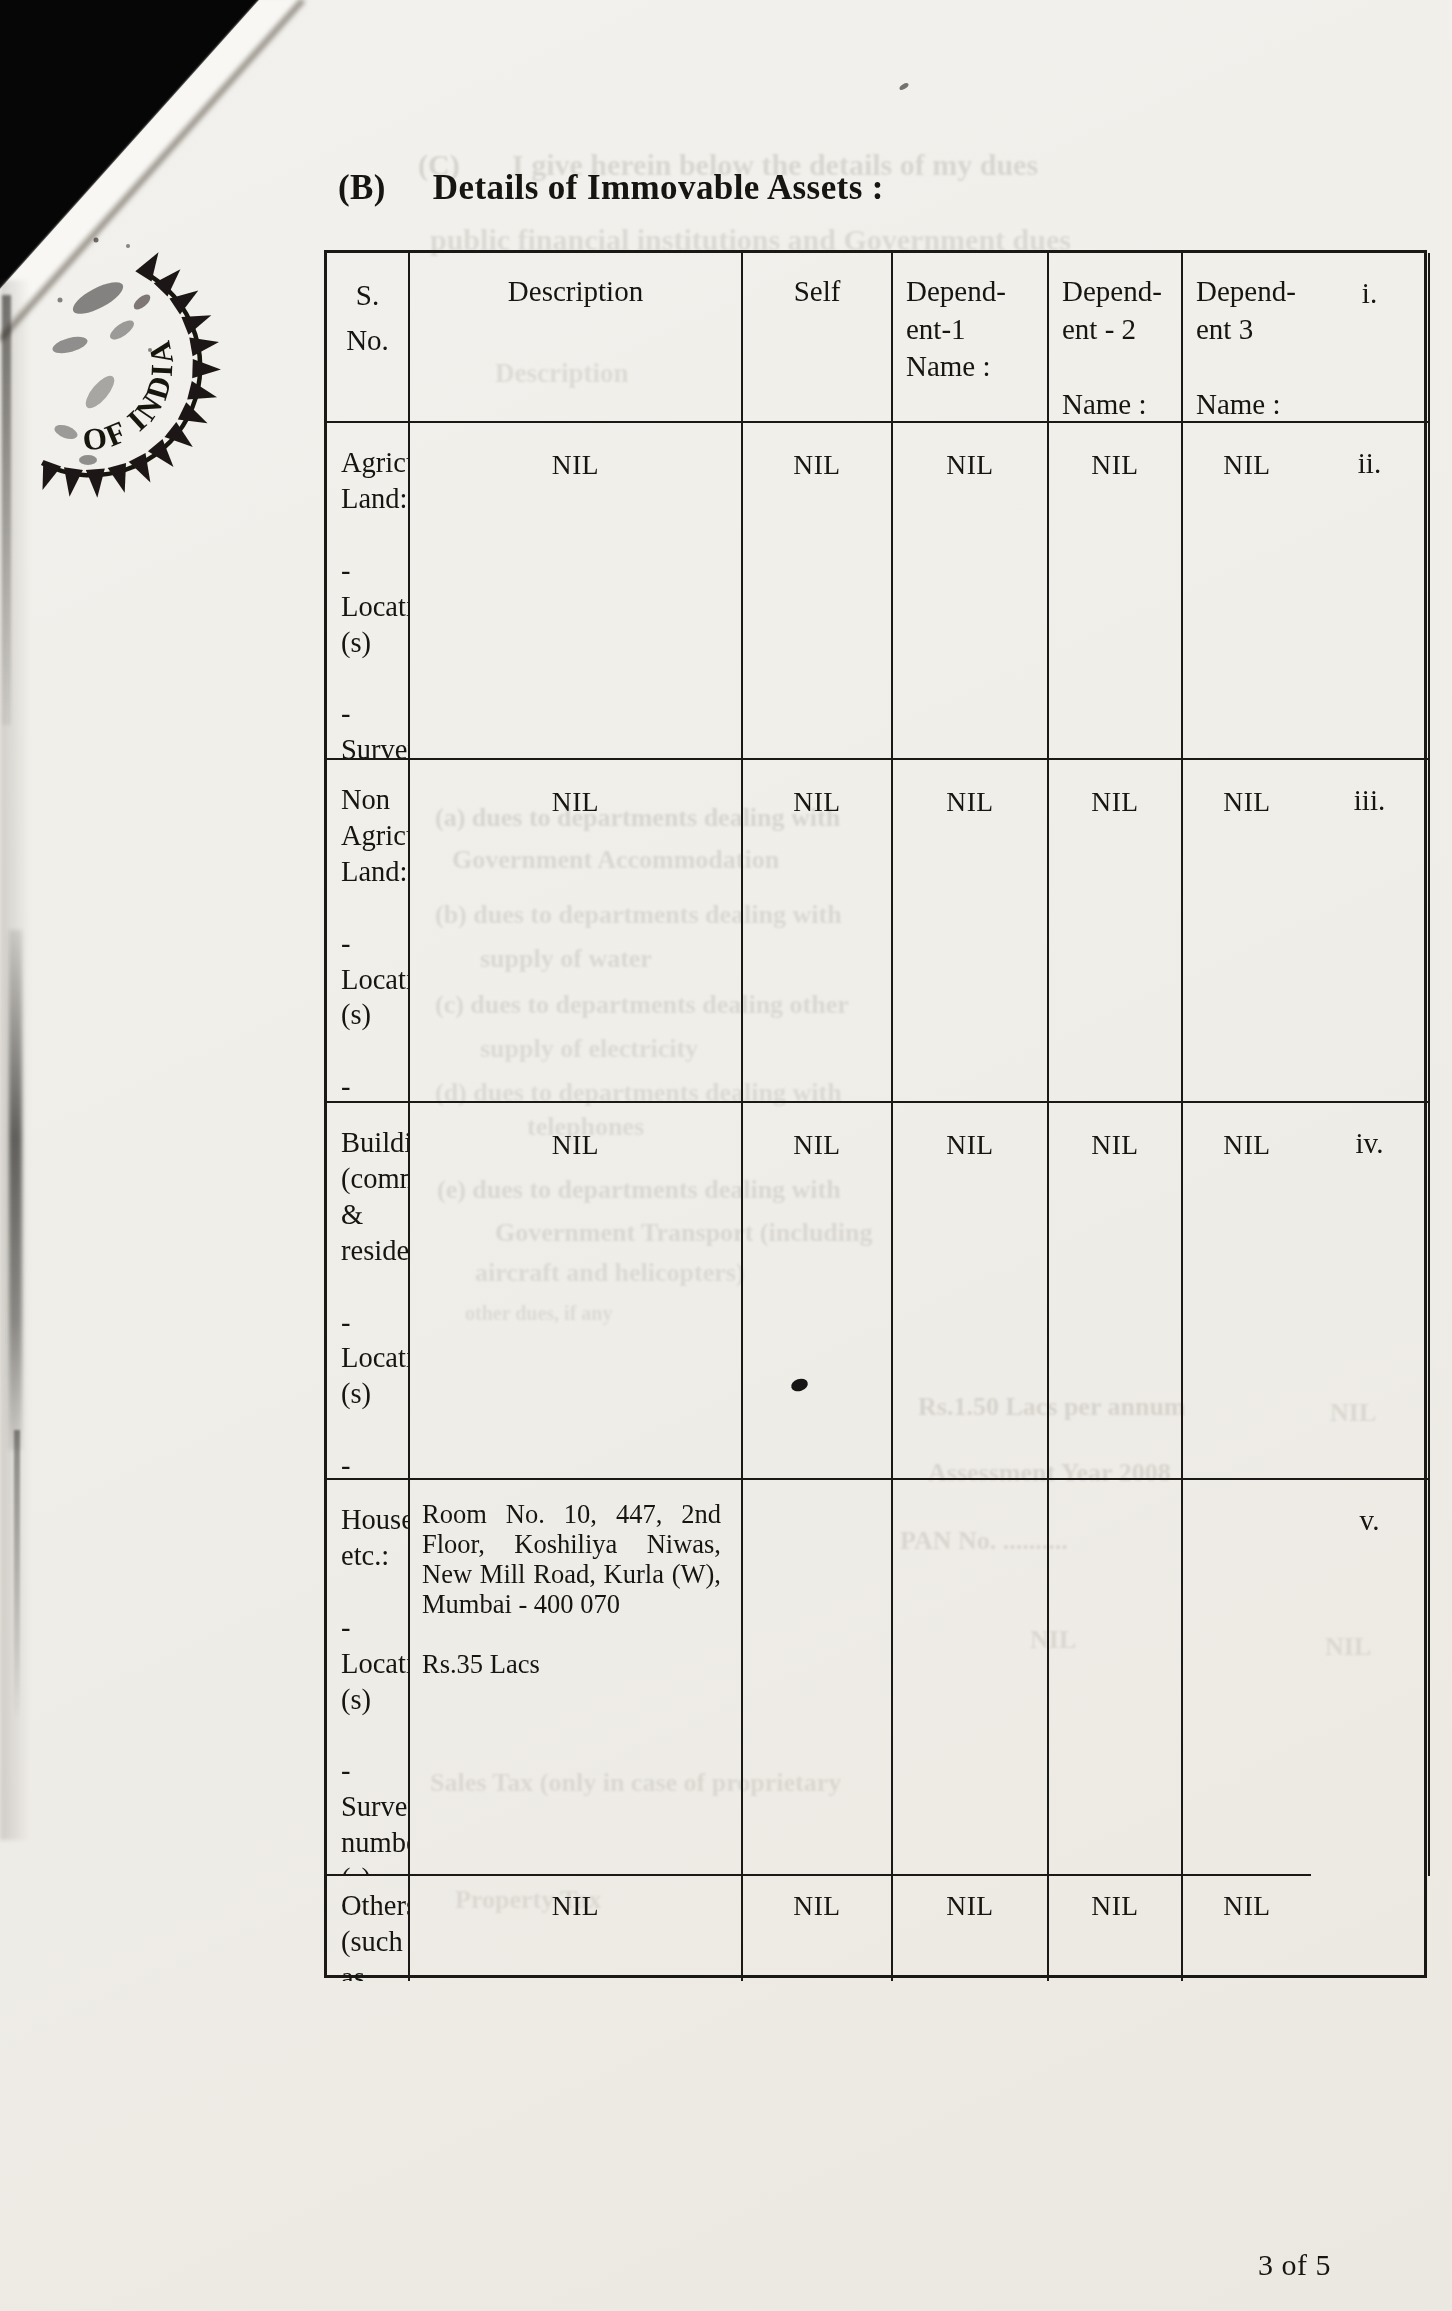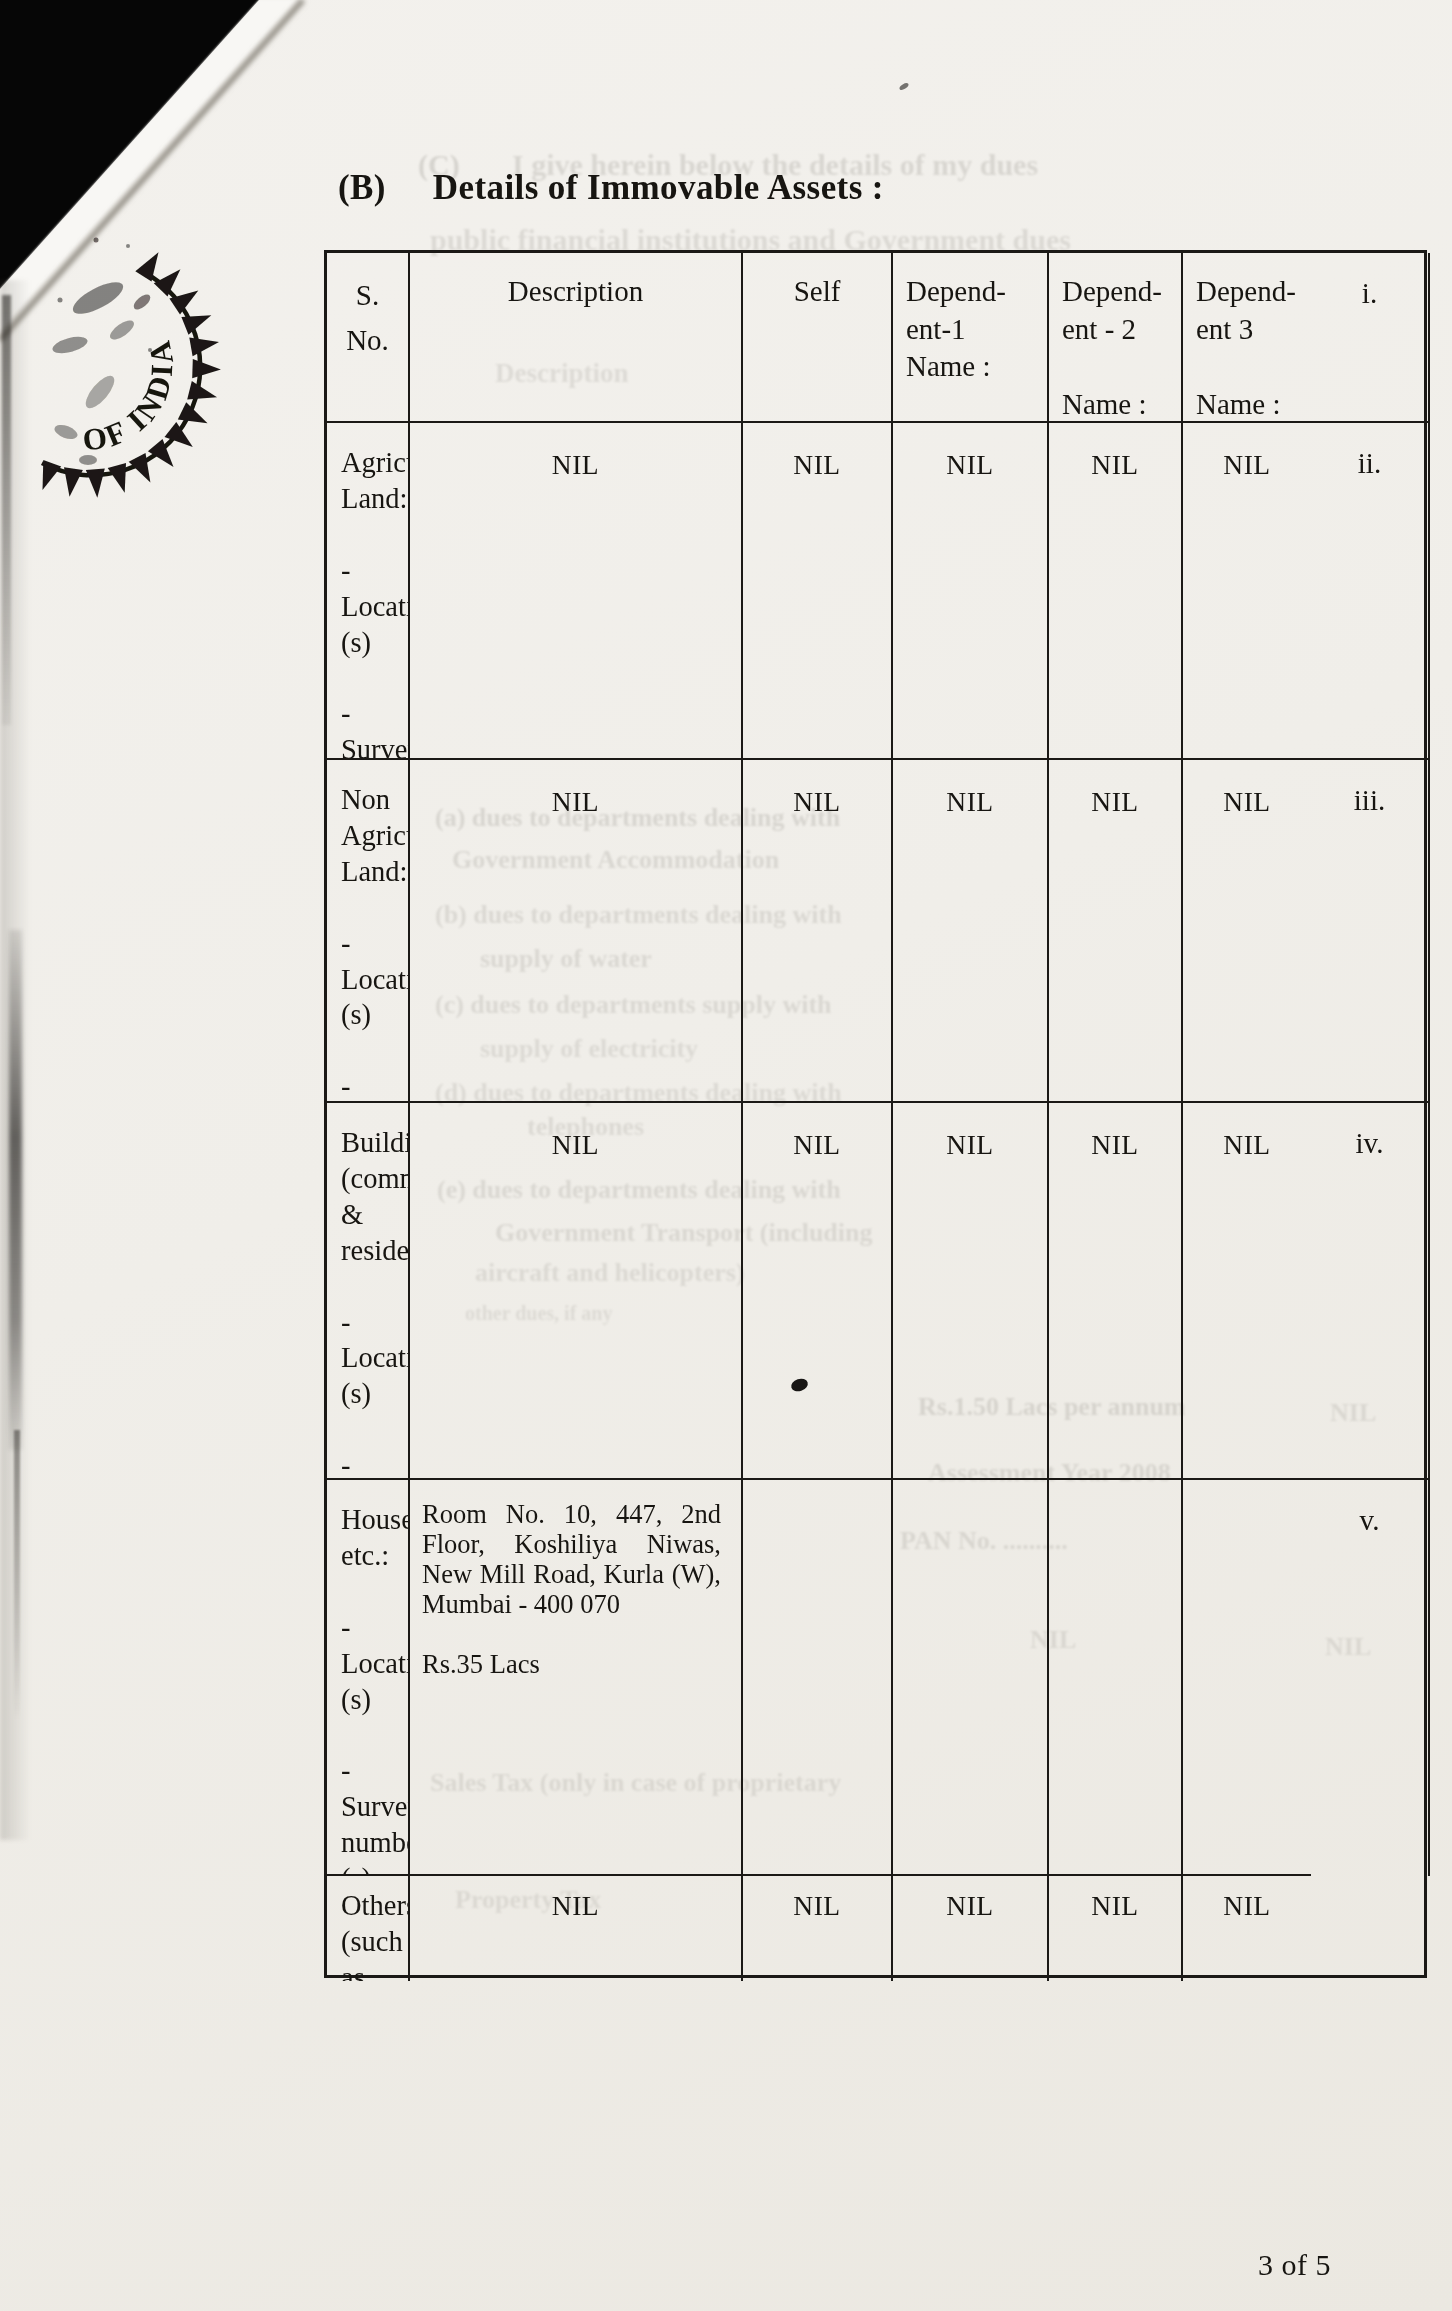--- a/index.html
+++ b/index.html
@@ -55,21 +55,21 @@
 
   <div class="bleed">
       <div class="ghost" style="left: 418px; top: 148px; font-size: 30px; opacity: 0.18;">(C)</div>
       <div class="ghost" style="left: 512px; top: 148px; font-size: 30px; opacity: 0.16;">I give herein below the details of my dues</div>
       <div class="ghost" style="left: 430px; top: 223px; font-size: 30px; opacity: 0.14;">public financial institutions and Government dues</div>
       <div class="ghost" style="left: 495px; top: 358px; font-size: 27px; opacity: 0.13;">Description</div>
       <div class="ghost" style="left: 435px; top: 803px; font-size: 26px; opacity: 0.16;">(a) dues to departments dealing with</div>
       <div class="ghost" style="left: 452px; top: 845px; font-size: 26px; opacity: 0.15; text-align: right;">Government Accommodation</div>
       <div class="ghost" style="left: 435px; top: 900px; font-size: 26px; opacity: 0.14;">(b) dues to departments dealing with</div>
       <div class="ghost" style="left: 480px; top: 944px; font-size: 26px; opacity: 0.14;">supply of water</div>
-      <div class="ghost" style="left: 435px; top: 990px; font-size: 26px; opacity: 0.14;">(c) dues to departments supply with</div>
+      <div class="ghost" style="left: 435px; top: 990px; font-size: 26px; opacity: 0.14;">(c) dues to departments dealing other</div>
       <div class="ghost" style="left: 480px; top: 1034px; font-size: 26px; opacity: 0.13;">supply of electricity</div>
       <div class="ghost" style="left: 435px; top: 1078px; font-size: 26px; opacity: 0.13;">(d) dues to departments dealing with</div>
       <div class="ghost" style="left: 527px; top: 1112px; font-size: 26px; opacity: 0.13;">telephones</div>
       <div class="ghost" style="left: 437px; top: 1175px; font-size: 26px; opacity: 0.14;">(e) dues to departments dealing with</div>
       <div class="ghost" style="left: 495px; top: 1218px; font-size: 26px; opacity: 0.14;">Government Transport (including</div>
       <div class="ghost" style="left: 475px; top: 1258px; font-size: 26px; opacity: 0.13;">aircraft and helicopters)</div>
       <div class="ghost" style="left: 465px; top: 1302px; font-size: 20px; opacity: 0.12;">other dues, if any</div>
       <div class="ghost" style="left: 918px; top: 1392px; font-size: 26px; opacity: 0.16;">Rs.1.50 Lacs per annum</div>
       <div class="ghost" style="left: 1330px; top: 1398px; font-size: 26px; opacity: 0.13;">NIL</div>
       <div class="ghost" style="left: 928px; top: 1458px; font-size: 26px; opacity: 0.15;">Assessment Year 2008</div>

